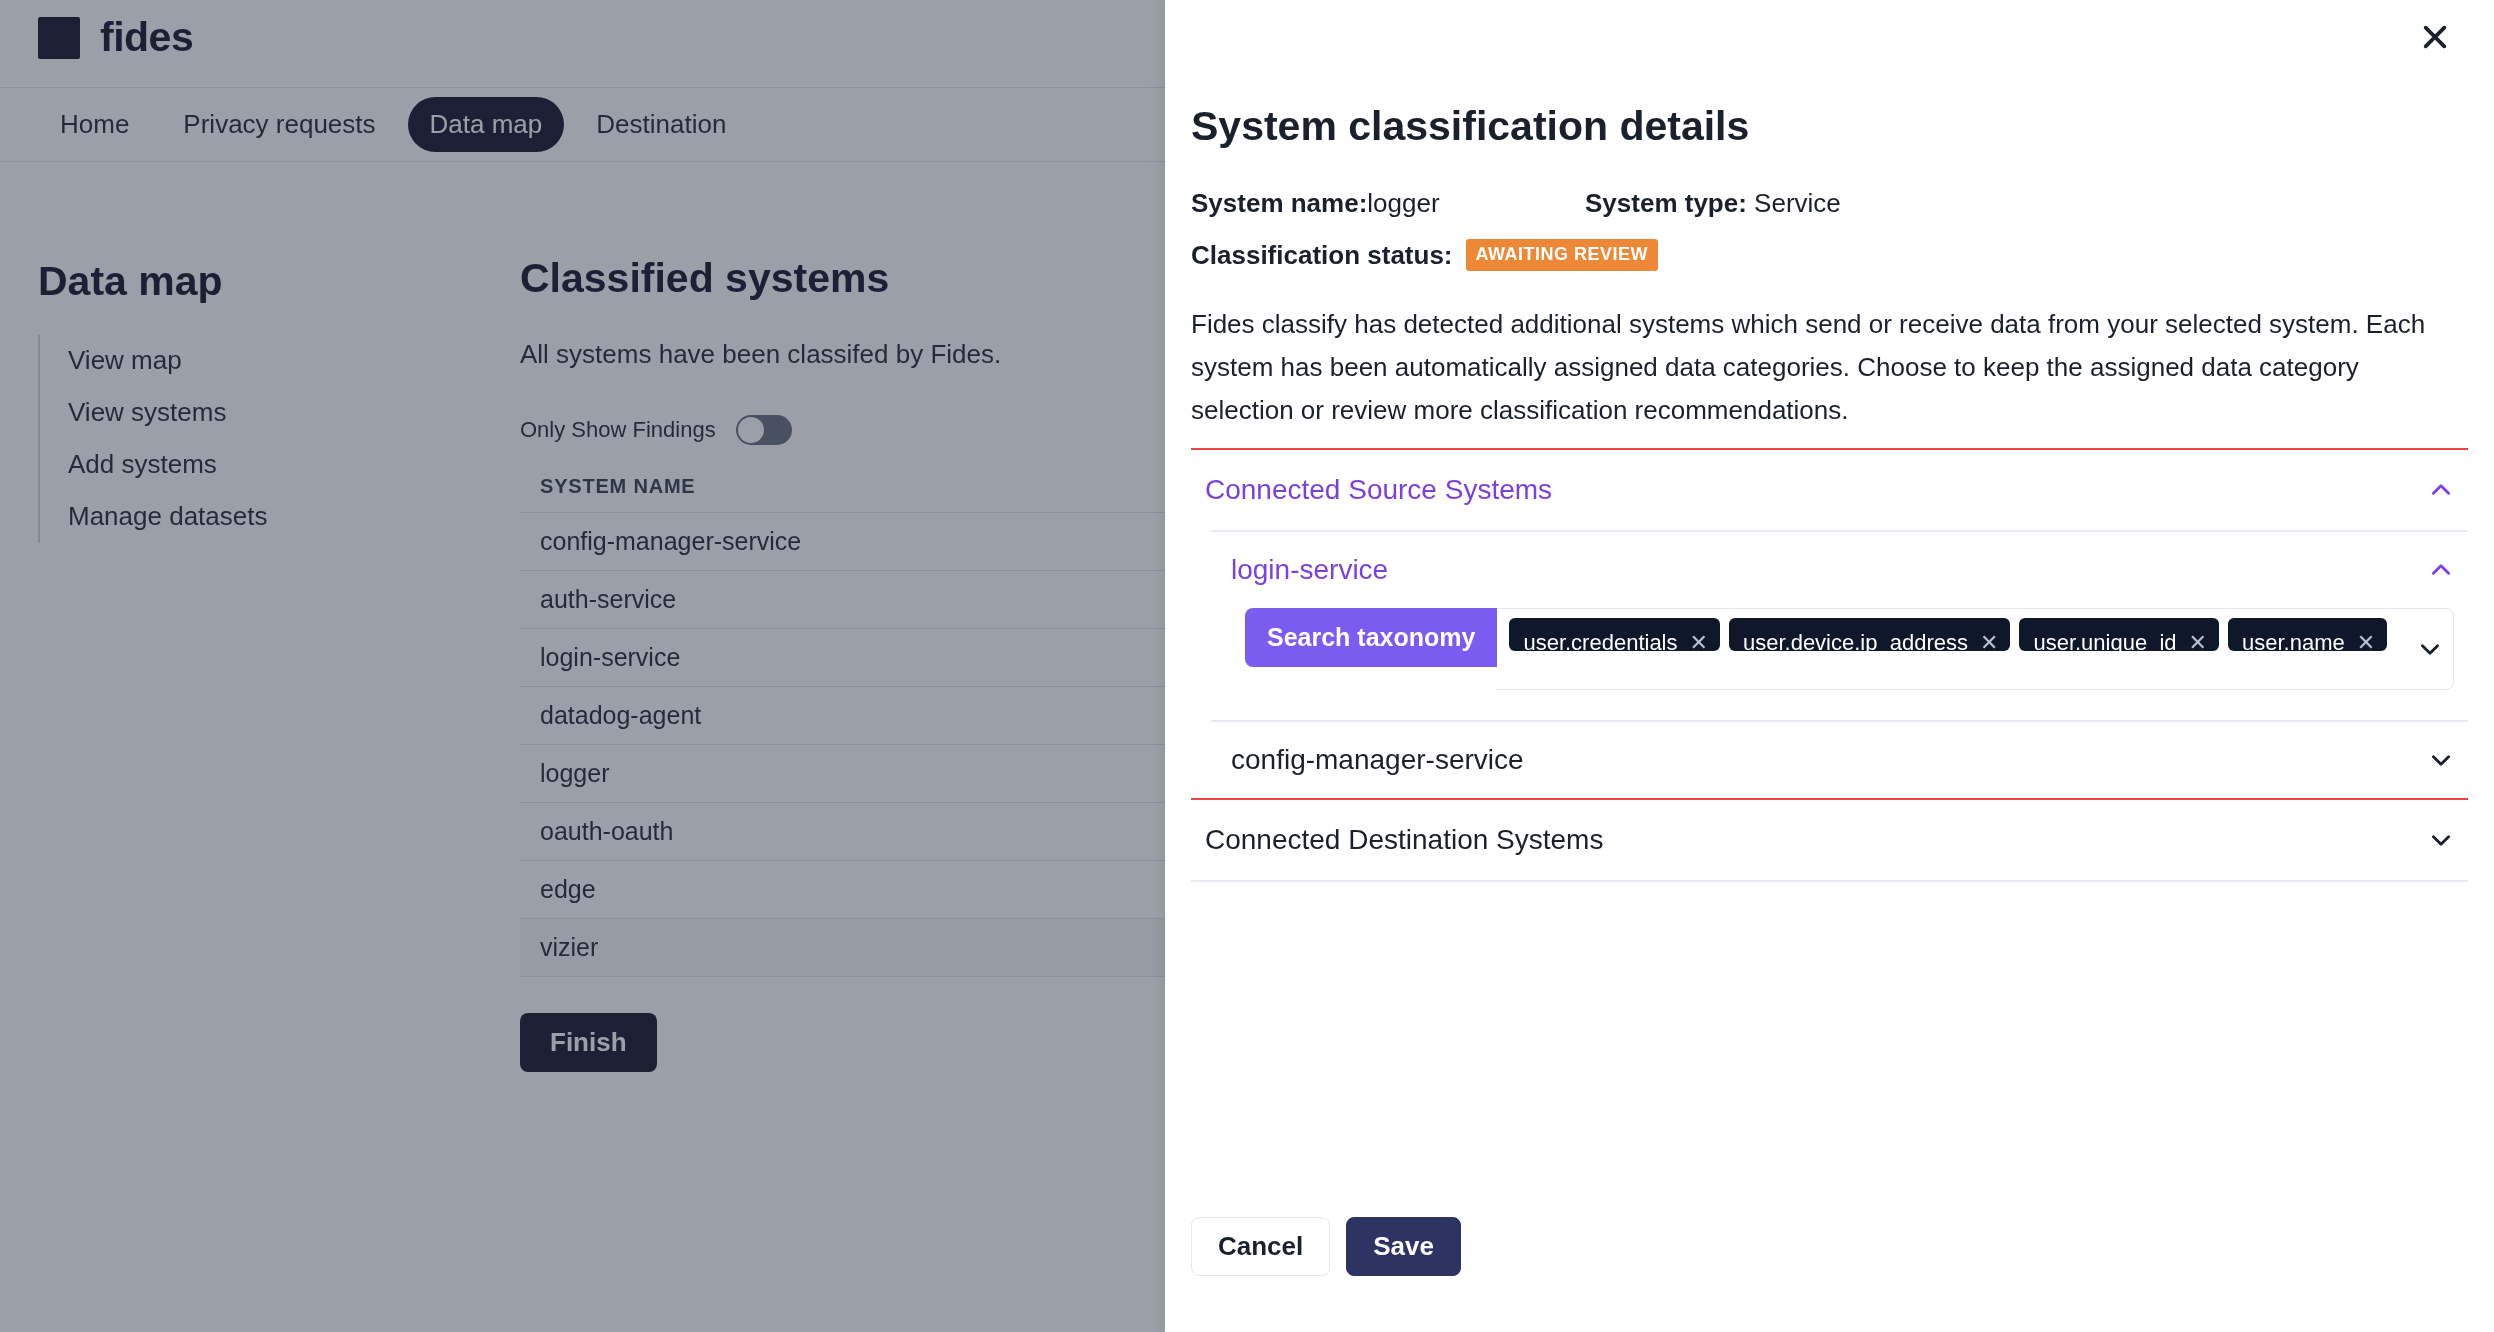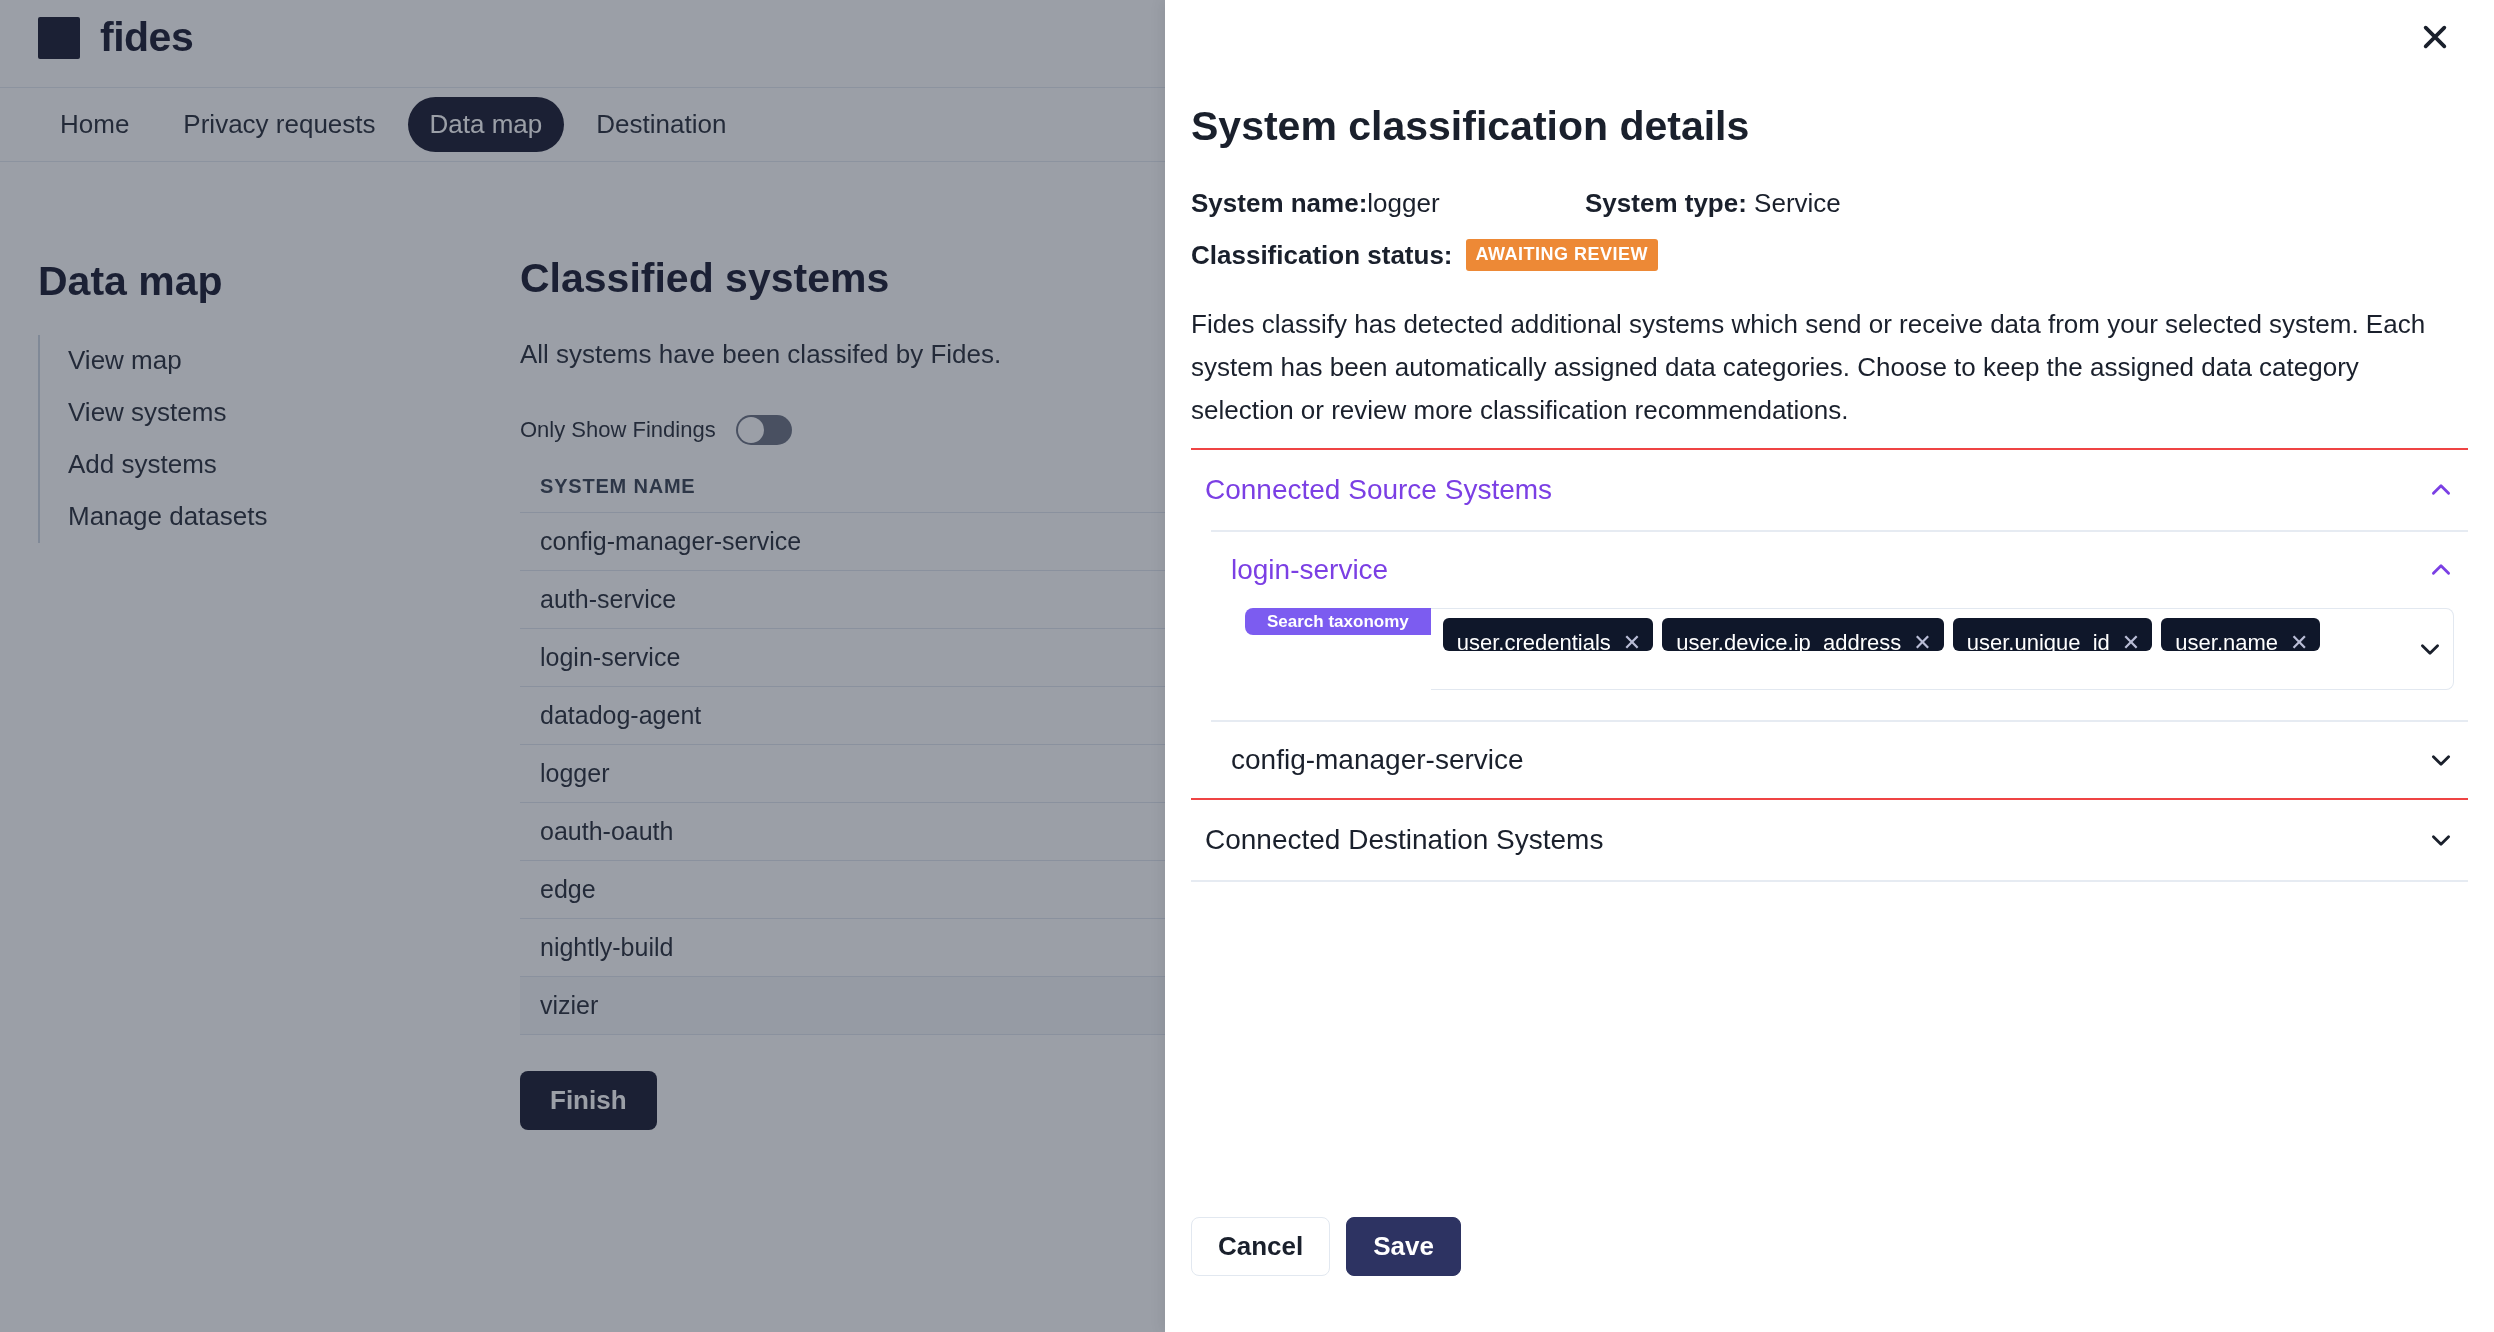--- a/index.html
+++ b/index.html
@@ -141,22 +141,22 @@
   .sub-head {
     display: flex; align-items: center; justify-content: space-between;
     padding: 22px 14px 22px 20px;
   }
   .sub-title { font-size: 28px; color: #1a202c; }
   .sub-title.purple { color: #7B3FE4; }
 
   .taxo-row { display: flex; padding: 0 14px 30px 34px; }
   .taxo-btn {
     background: #7C5CF0; color: #ffffff; border: none;
-    font-size: 17px; font-weight: 700; padding: 0 22px;
-    border-radius: 8px 0 0 8px; height: 27px;
+    font-size: 25px; font-weight: 700; padding: 0 22px;
+    border-radius: 8px 0 0 8px; height: 59px;
     font-family: "Liberation Sans", sans-serif;
     white-space: nowrap; flex: none;
   }
   .taxo-box {
     flex: 1; border: 1px solid #e2e8f0; border-left: none; border-radius: 0 8px 8px 0;
     display: flex; align-items: flex-start; padding: 9px 10px 9px 12px; min-height: 82px;
   }
   .tags { display: flex; flex-wrap: wrap; gap: 7px 9px; flex: 1; }
   .tag {
     background: #0f172a; color: #ffffff; border-radius: 6px;
@@ -238,23 +238,20 @@
               <td>datadog-agent</td>
             </tr>
           <tr>
               <td>logger</td>
             </tr>
           <tr>
               <td>oauth-oauth</td>
             </tr>
           <tr>
               <td>edge</td>
-            </tr>
-          <tr>
-              <td>nightly-build</td>
             </tr>
           <tr class="hovered">
               <td>vizier</td>
             </tr>
         </tbody>
       </table>
 
       <button class="finish-btn">Finish</button>
     </div>
   </div>

